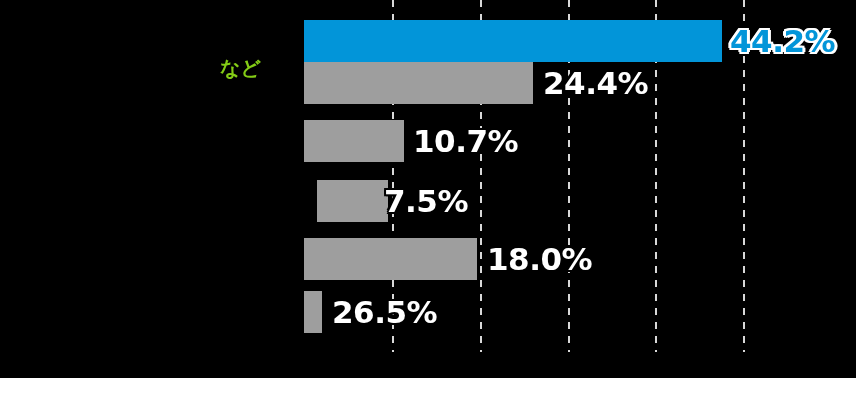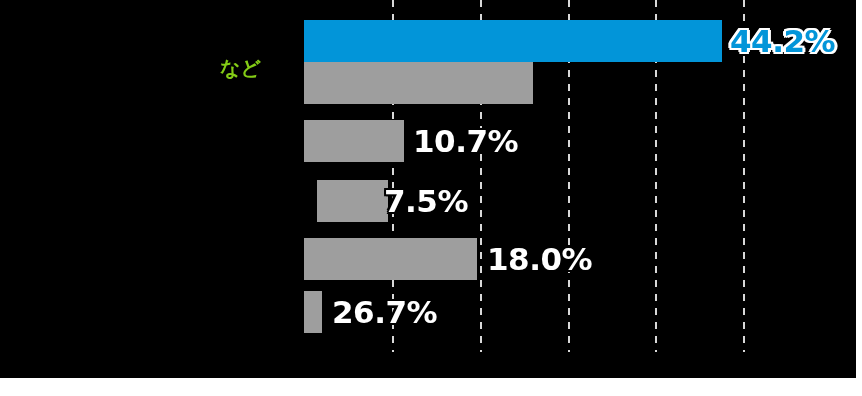--- a/index.html
+++ b/index.html
@@ -122,37 +122,38 @@
 
     <div class="bars-layer">
 
       <div class="bar-row" style="top:20px; height:42px;">
         <div class="bar" style="width:418px; background:#0295d9;"></div>
         <div class="bar-value accent" style="left:730px;">44.2%</div>
       </div>
 
       <div class="bar-row" style="top:62px; height:42px;">
         <div class="bar" style="width:229px; background:#9e9e9e;"></div>
+        <div class="bar-value light" style="left:543px;">24.4%</div>
       </div>
 
       <div class="bar-row" style="top:120px; height:42px;">
         <div class="bar" style="width:100px; background:#9e9e9e;"></div>
         <div class="bar-value light" style="left:413px;">10.7%</div>
       </div>
 
       <div class="bar-row" style="top:180px; height:42px;margin-left:13px;">
         <div class="bar" style="width:71px; background:#9e9e9e;"></div>
         <div class="bar-value light" style="left:371px;">7.5%</div>
       </div>
 
       <div class="bar-row" style="top:238px; height:42px;">
         <div class="bar" style="width:173px; background:#9e9e9e;"></div>
         <div class="bar-value light" style="left:487px;">18.0%</div>
       </div>
 
       <div class="bar-row" style="top:291px; height:42px;">
         <div class="bar" style="width:18px; background:#9e9e9e;"></div>
-        <div class="bar-value light" style="left:332px;">26.7%</div>
+        <div class="bar-value light" style="left:332px;">26.5%</div>
       </div>
 
     </div>
   </div>
 </div>
 
 </body></html>

